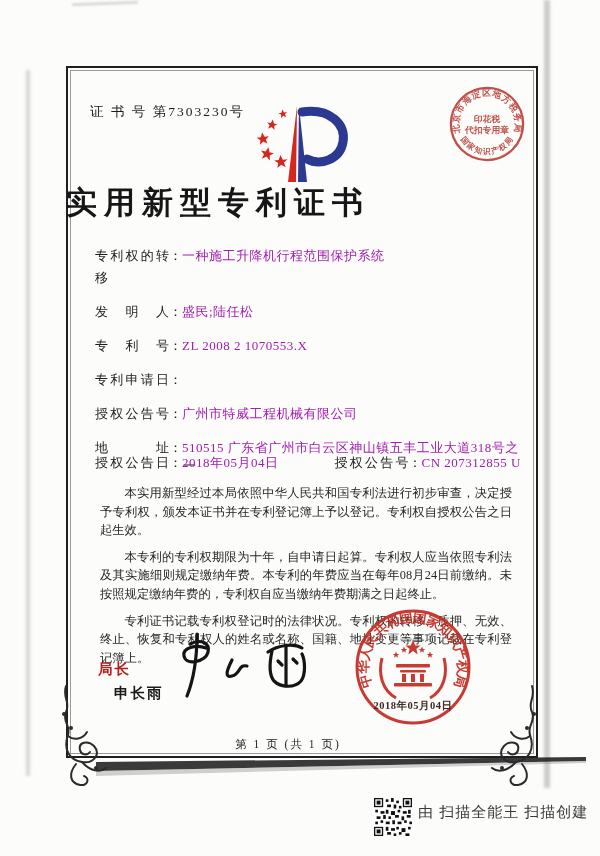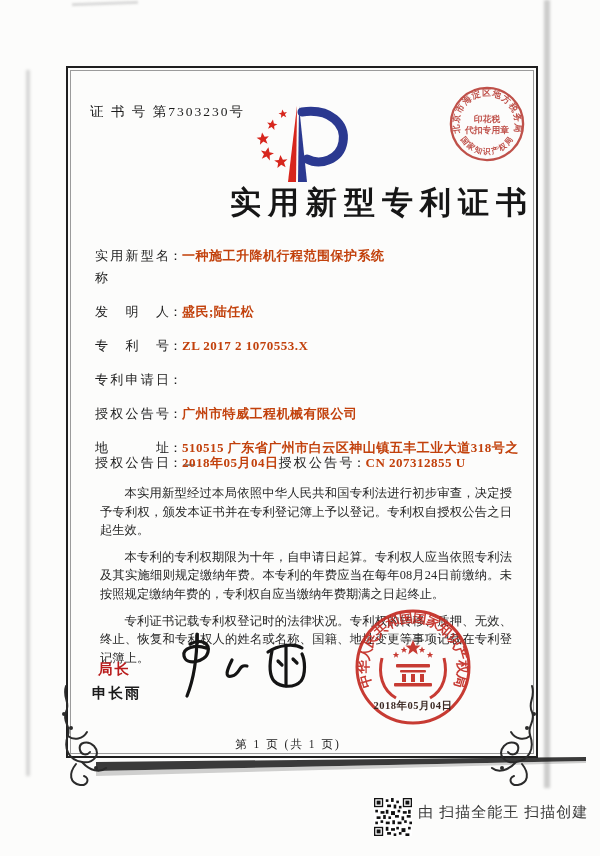--- a/index.html
+++ b/index.html
@@ -13,37 +13,37 @@
   .page-edge-svg{position:absolute;left:0;top:0;}
 
   
   .frame{position:absolute;left:66px;top:66px;width:468px;height:688px;border:2px solid #1f1f1f;}
   .frame-inner{position:absolute;inset:2px;border:1px solid #9b9b9b;}
 
   .cert-no{position:absolute;left:90px;top:103px;font-size:13.5px;letter-spacing:2px;color:#1c1c1c;}
 
   .logo{position:absolute;left:250px;top:100px;}
 
-  .title{position:absolute;left:66px;top:182px;width:468px;text-align:right;font-size:31px;font-weight:700;letter-spacing:7px;color:#161616;}
+  .title{position:absolute;left:66px;top:182px;width:468px;text-align:left;font-size:31px;font-weight:700;letter-spacing:7px;color:#161616;}
 
   .fields{position:absolute;left:95px;top:245px;width:430px;font-size:13px;}
   .f-row{display:flex;line-height:22px;margin-bottom:12px;}
   .f-label{display:inline-block;width:74px;text-align:justify;text-align-last:justify;color:#1d1d1d;flex:0 0 74px;}
   .f-colon{flex:0 0 13px;color:#1d1d1d;}
-  .f-value{color:#c2410c;letter-spacing:.5px;white-space:nowrap;font-weight:bold;}
+  .f-value{color:#a21caf;letter-spacing:.5px;white-space:nowrap;}
   .addr-wrap{margin-left:88px;line-height:14px;font-size:13px;color:#222;}
 
-  .grant-row{position:absolute;left:95px;top:453px;width:426px;display:flex;justify-content:flex-start;font-size:13px;line-height:20px;}
+  .grant-row{position:absolute;left:95px;top:453px;width:426px;display:flex;justify-content:space-between;font-size:13px;line-height:20px;}
   .g-part{display:flex;}
 
   .paras{position:absolute;left:92px;top:476px;width:428px;font-size:12.3px;line-height:18.6px;text-align:justify;color:#262626;}
   .paras p{margin:8px;text-indent:2em;}
 
   .director-title{position:absolute;left:98px;top:660px;font-size:14.5px;font-weight:700;font-family:"Liberation Sans","DejaVu Sans",sans-serif;color:#b91c1c;letter-spacing:2px;}
-  .director-name{position:absolute;left:92px;top:684px;font-size:14.5px;font-weight:700;font-family:"Liberation Sans","DejaVu Sans",sans-serif;color:#1b1b1b;letter-spacing:2px;}
+  .director-name{position:absolute;left:114px;top:684px;font-size:14.5px;font-weight:700;font-family:"Liberation Sans","DejaVu Sans",sans-serif;color:#1b1b1b;letter-spacing:2px;}
   .signature{position:absolute;left:168px;top:630px;}
 
   .official-seal{position:absolute;left:352px;top:606px;opacity:.9;}
   .seal-date{position:absolute;left:352px;top:699px;width:122px;text-align:center;font-size:10.5px;letter-spacing:.5px;color:#3c2a24;font-weight:700;z-index:5;}
   .tax-seal{position:absolute;left:447px;top:84px;opacity:.85;}
 
   .page-info{position:absolute;left:66px;top:737px;width:444px;text-align:center;font-size:11.5px;letter-spacing:2px;color:#1f1f1f;}
 
   .ornament{position:absolute;z-index:3;}
   .ornament.left{left:56px;top:684px;}
@@ -99,33 +99,33 @@
       <textPath href="#taxBottom" startOffset="0" textLength="64">国家知识产权局</textPath>
     </text>
     <text x="41" y="39" text-anchor="middle" font-size="9" fill="#b5342c" font-weight="bold">印花税</text>
     <text x="41" y="50" text-anchor="middle" font-size="9" fill="#b5342c" font-weight="bold">代扣专用章</text>
   </svg>
 
   <div class="title">实用新型专利证书</div>
 
   <div class="fields">
     <div class="f-row">
-      <span class="f-label">实用新型名称</span>
+      <span class="f-label">专利权的转移</span>
         <span class="f-colon">：</span>
       <span class="f-value">一种施工升降机行程范围保护系统</span>
     </div>
     <div class="f-row">
       <span class="f-label">发明人</span>
         <span class="f-colon">：</span>
       <span class="f-value">盛民;陆任松</span>
     </div>
     <div class="f-row">
       <span class="f-label">专利号</span>
         <span class="f-colon">：</span>
-      <span class="f-value">ZL 2017 2 1070553.X</span>
+      <span class="f-value">ZL 2008 2 1070553.X</span>
     </div>
     <div class="f-row">
       <span class="f-label">专利申请日</span>
         <span class="f-colon">：</span>
     </div>
     <div class="f-row">
       <span class="f-label">授权公告号</span>
         <span class="f-colon">：</span>
       <span class="f-value">广州市特威工程机械有限公司</span>
     </div>

